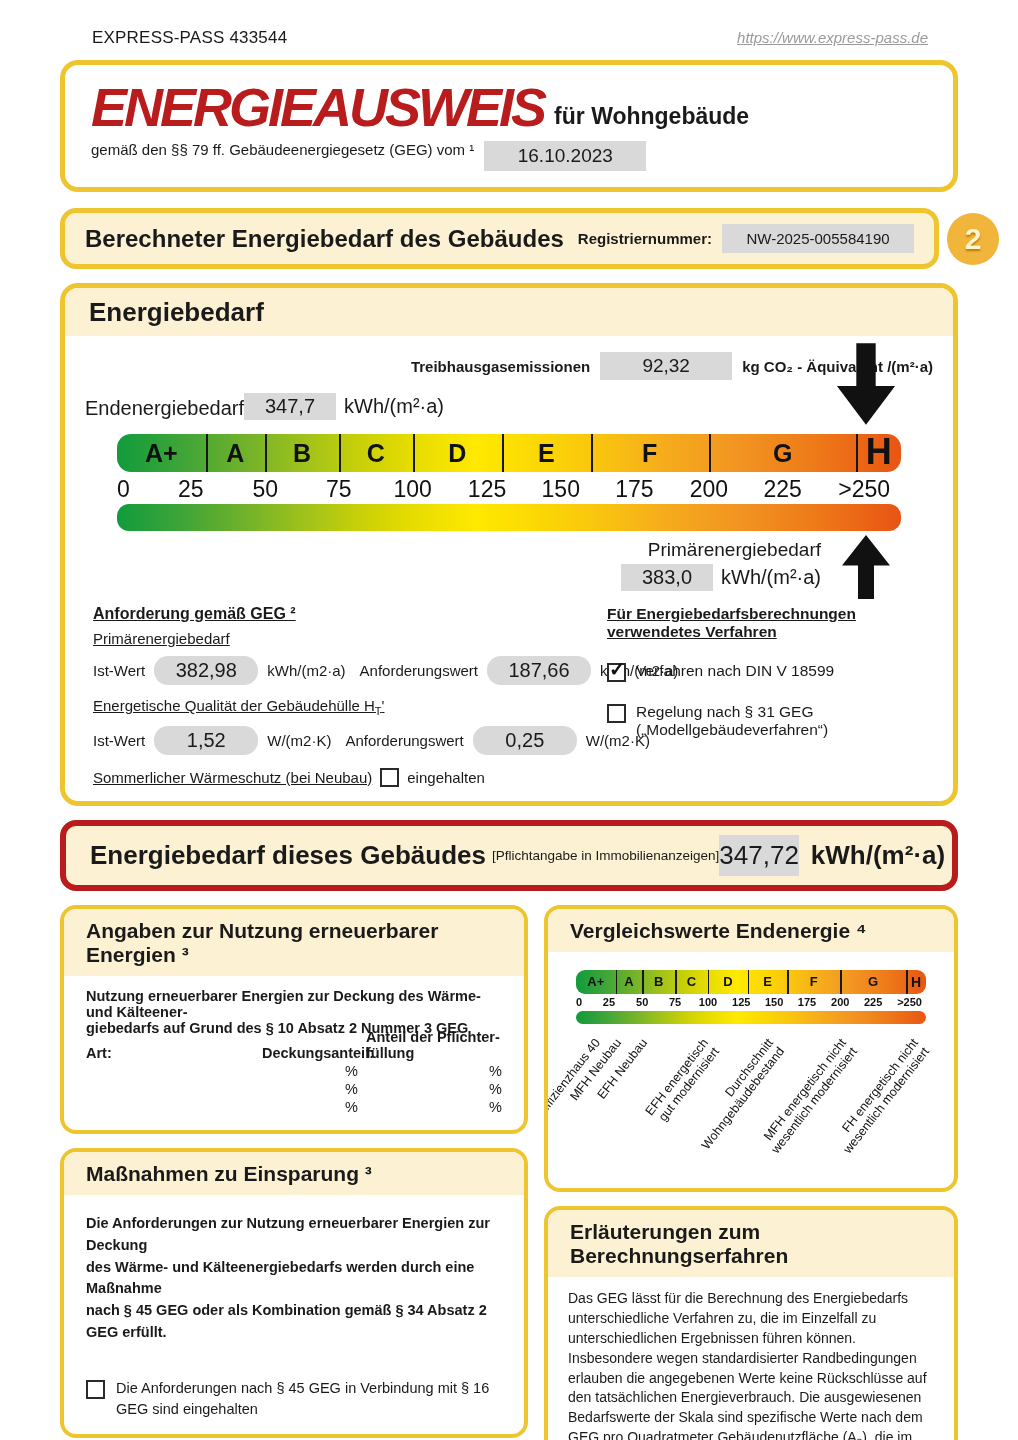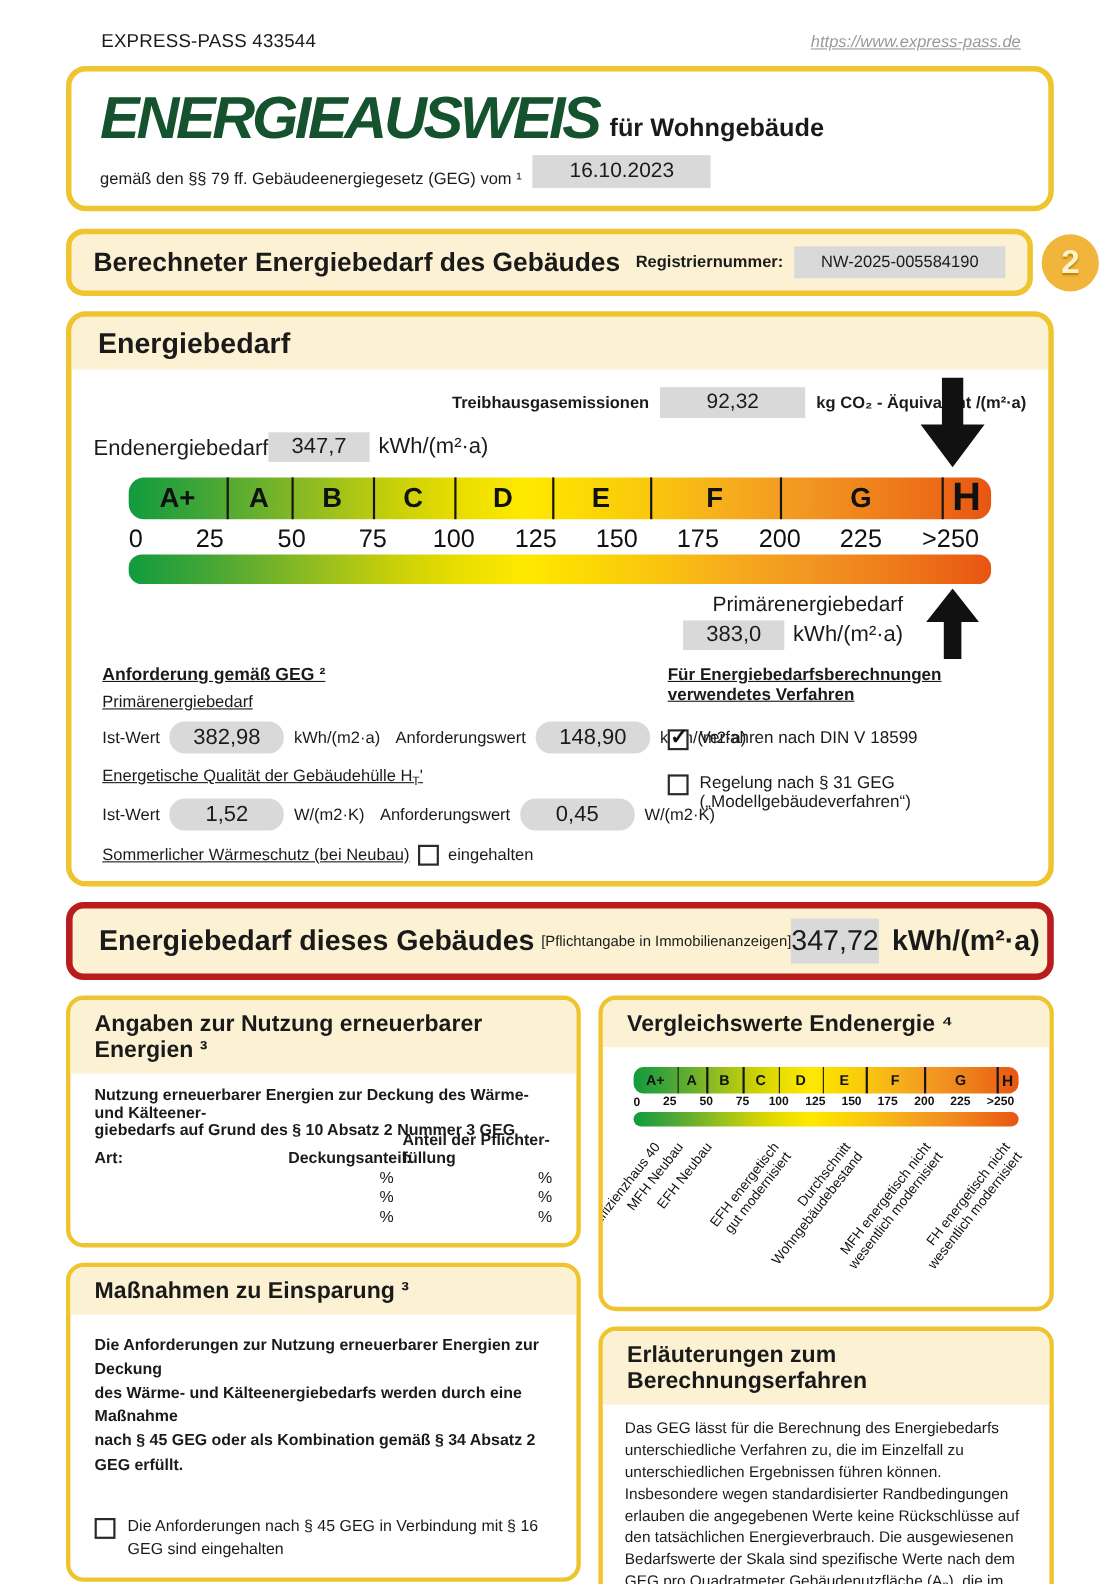--- a/index.html
+++ b/index.html
@@ -12,23 +12,23 @@
   .hdr{display:flex;justify-content:space-between;align-items:baseline;padding:0 30px 6px 32px;}
   .hdr-left{font-size:17px;letter-spacing:.2px;}
   .hdr-right{font-size:15px;color:#9a9a9a;font-style:italic;text-decoration:underline;margin-left:48px;}
   
   .gbox{border:5px solid #eec42f;border-radius:18px;background:#fff;overflow:hidden;}
   .gbox-sm{border:4px solid #eec42f;border-radius:16px;background:#fff;overflow:hidden;}
   .strip{background:#fcf2d3;padding:9px 24px 8px;font-weight:bold;}
   
   .title-box{margin-top:6px;padding:16px 26px 16px;}
   .title-row{display:flex;align-items:flex-end;}
-  .title-main{font-size:54px;line-height:52px;font-weight:bold;font-style:italic;color:#14532d;letter-spacing:-3px;white-space:nowrap;}
+  .title-main{font-size:54px;line-height:52px;font-weight:bold;font-style:italic;color:#b91c1c;letter-spacing:-3px;white-space:nowrap;}
   .title-sub{font-size:23px;font-weight:bold;margin-left:10px;padding-bottom:3px;white-space:nowrap;}
-  .law-row{display:flex;align-items:flex-end;margin-top:8px;font-size:15px;}
+  .law-row{display:flex;align-items:flex-start;margin-top:8px;font-size:15px;}
   .date-field{margin-left:10px;width:162px;padding:4px 0;font-size:19px;}
   .field{background:#d9d9d9;display:inline-block;text-align:center;}
   
   .sec-row{display:flex;align-items:center;margin-top:16px;}
   .sec-hdr{flex:1;border:5px solid #eec42f;border-radius:16px;background:#fcf2d3;padding:11px 20px;display:flex;align-items:center;}
   .sec-title{font-size:24px;font-weight:bold;white-space:nowrap;}
   .reg-label{font-size:15px;font-weight:bold;margin-left:auto;padding-left:14px;white-space:nowrap;}
   .reg-field{width:192px;margin-left:10px;font-size:15px;padding:6px 0;}
   .page-circle{width:52px;height:52px;border-radius:50%;background:#f1b53b;margin-left:8px;flex:none;
     display:flex;align-items:center;justify-content:center;font-size:30px;font-weight:bold;color:#fdf3cd;text-shadow:0 2px 2px #b87e00;}
@@ -212,30 +212,30 @@
 
       <div class="req-cols">
         <div class="req-left">
           <div class="h-ub">Anforderung gemäß GEG ²</div>
           <div class="h-u">Primärenergiebedarf</div>
           <div class="req-row">
             <span class="lbl">Ist-Wert</span>
             <span class="field fld">382,98</span>
             <span class="unit">kWh/(m2·a)</span>
             <span class="lbl">Anforderungswert</span>
-            <span class="field fld">148,90</span>
+            <span class="field fld">187,66</span>
             <span class="unit">kWh/(m2·a)</span>
           </div>
           <div class="h-u" style="margin-top:12px;"><span>Energetische Qualität der Gebäudehülle H</span><sub>T</sub><span>'</span></div>
           <div class="req-row">
             <span class="lbl">Ist-Wert</span>
             <span class="field fld">1,52</span>
             <span class="unit">W/(m2·K)</span>
             <span class="lbl">Anforderungswert</span>
-            <span class="field fld">0,45</span>
+            <span class="field fld">0,25</span>
             <span class="unit">W/(m2·K)</span>
           </div>
           <div class="somm-row">
             <span class="h-u" style="margin-top:0;">Sommerlicher Wärmeschutz (bei Neubau)</span>
             <span class="chk"></span>
             <span>eingehalten</span>
           </div>
         </div>
 
         <div class="req-right">

